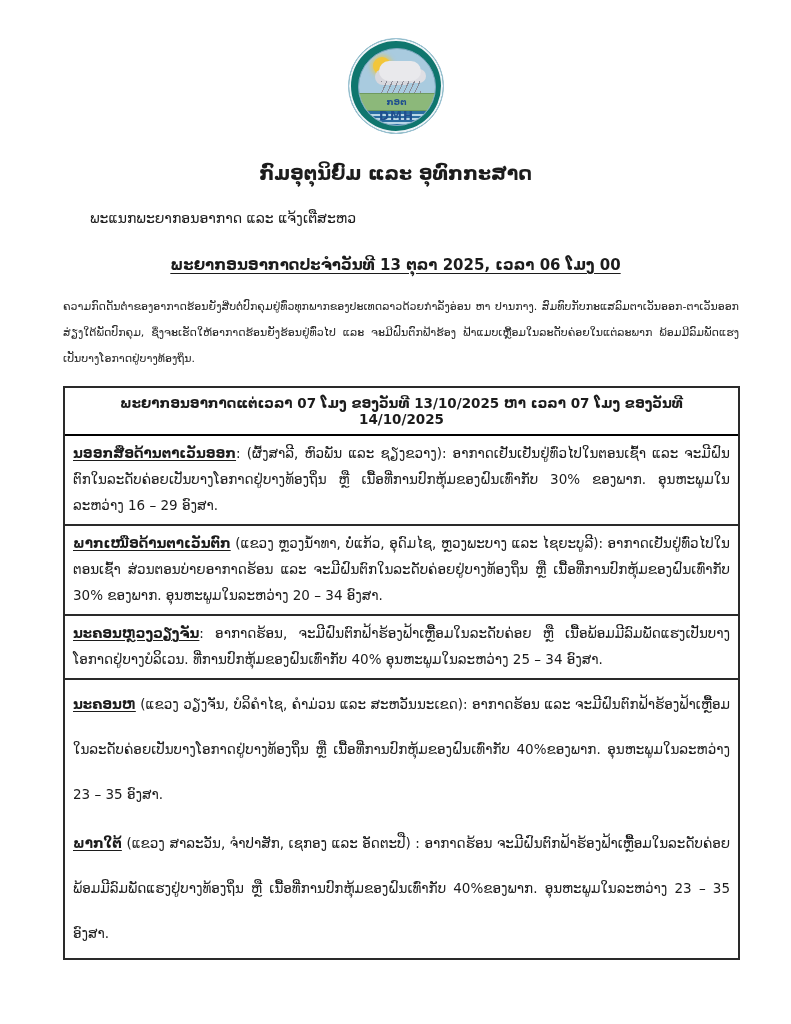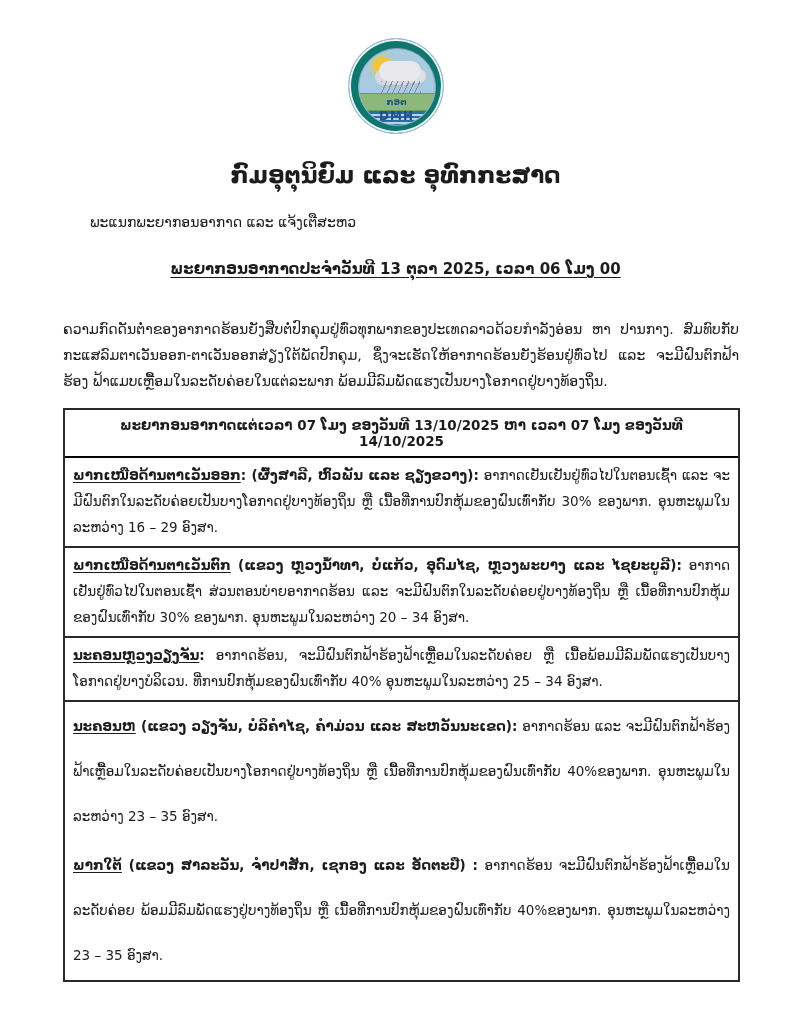--- a/index.html
+++ b/index.html
@@ -44,51 +44,51 @@
   }
   .logo-waves{
     position:absolute;left:0;top:62px;width:76px;height:14px;
     background:
       repeating-linear-gradient(180deg,#2a6da0 0 2px,#b8d6e6 2px 4px);
     border-top:1px solid #2a6da0;
   }
 
   
   .doc-title{
-    text-align:center;font-size:23px;font-weight:bold;margin-top:28px;
+    text-align:center;font-size:19px;font-weight:bold;margin-top:28px;
   }
   .dept-line{
     margin:26px 0 0 90px;font-size:14px;
   }
   .forecast-heading{
     text-align:center;font-size:15px;font-weight:bold;margin-top:30px;
     text-decoration:underline;text-underline-offset:3px;
   }
 
   
   .intro{
-    margin:38px 52px 0 63px;font-size:14px;line-height:26px;text-align:justify;
+    margin:20px 52px 0 63px;font-size:11px;line-height:26px;text-align:justify;
   }
 
   
   .fc-table{
     margin:14px 51px 0 63px;border:2px solid #2a2a2a;
   }
   .fc-header{
     text-align:center;font-weight:bold;font-size:13.5px;
     padding:7px 12px;border-bottom:2px solid #000000;
   }
   .t-row{
     font-size:13.5px;line-height:26px;padding:4px 8px 6px 8px;text-align:justify;
   }
   .t-row.divider{border-bottom:2px solid #2a2a2a;}
   .t-row.spaced{line-height:45px;padding-top:2px;padding-bottom:2px;}
   .t-row .r-name{font-weight:bold;}
   .t-row .r-name.u{text-decoration:underline;text-underline-offset:2px;}
-  .t-row .r-suffix{font-weight:bold;}
+  .t-row .r-suffix{font-weight:normal;}
 </style>
 </head>
 <body>
 
 <div class="page">
 
   <div class="logo-wrap">
     <div class="logo">
       <div class="logo-inner">
         <div class="logo-sun"></div>
@@ -108,21 +108,21 @@
   <div class="dept-line">ພະແນກພະຍາກອນອາກາດ ແລະ ແຈ້ງເຕືສະຫວ</div>
 
   <div class="forecast-heading">ພະຍາກອນອາກາດປະຈຳວັນທີ 13 ຕຸລາ 2025,  ເວລາ 06 ໂມງ 00</div>
 
   <div class="intro">ຄວາມກົດດັນຕ່ຳຂອງອາກາດຮ້ອນຍັງສືບຕໍ່ປົກຄຸມຢູ່ທົ່ວທຸກພາກຂອງປະເທດລາວດ້ວຍກຳລັງອ່ອນ ຫາ ປານກາງ. ສົມທົບກັບກະແສລົມຕາເວັນອອກ-ຕາເວັນອອກສ່ຽງໃຕ້ພັດປົກຄຸມ, ຊຶ່ງຈະເຮັດໃຫ້ອາກາດຮ້ອນຍັງຮ້ອນຢູ່ທົ່ວໄປ ແລະ ຈະມີຝົນຕົກຟ້າຮ້ອງ ຟ້າແມບເຫຼື້ອມໃນລະດັບຄ່ອຍໃນແຕ່ລະພາກ ພ້ອມມີລົມພັດແຮງເປັນບາງໂອກາດຢູ່ບາງທ້ອງຖິ່ນ.</div>
 
   <div class="fc-table">
     <div class="fc-header">ພະຍາກອນອາກາດແຕ່ເວລາ 07 ໂມງ ຂອງວັນທີ 13/10/2025 ຫາ ເວລາ 07 ໂມງ ຂອງວັນທີ 14/10/2025</div>
     <div id="table-rows">
   <div class="t-row divider">
-    <span class="r-name u">ພາກເໜືອດ້ານຕາເວັນອອກ</span><span class="r-suffix">: (ຜົ້ງສາລີ, ຫົວພັນ ແລະ ຊຽງຂວາງ):</span><span class="r-body">  ອາກາດເຢັນເຢັນຢູ່ທົ່ວໄປໃນຕອນເຊົ້າ  ແລະ ຈະມີຝົນຕົກໃນລະດັບຄ່ອຍເປັນບາງໂອກາດຢູ່ບາງທ້ອງຖິ່ນ ຫຼື ເນື້ອທີ່ການປົກຫຸ້ມຂອງຝົນເທົ່າກັບ 30% ຂອງພາກ. ອຸນຫະພູມໃນລະຫວ່າງ 16 – 29 ອົງສາ.</span>
+    <span class="r-name u">ນອອກສືອດ້ານຕາເວັນອອກ</span><span class="r-suffix">: (ຜົ້ງສາລີ, ຫົວພັນ ແລະ ຊຽງຂວາງ):</span><span class="r-body">  ອາກາດເຢັນເຢັນຢູ່ທົ່ວໄປໃນຕອນເຊົ້າ  ແລະ ຈະມີຝົນຕົກໃນລະດັບຄ່ອຍເປັນບາງໂອກາດຢູ່ບາງທ້ອງຖິ່ນ ຫຼື ເນື້ອທີ່ການປົກຫຸ້ມຂອງຝົນເທົ່າກັບ 30% ຂອງພາກ. ອຸນຫະພູມໃນລະຫວ່າງ 16 – 29 ອົງສາ.</span>
   </div>
 
   <div class="t-row divider">
     <span class="r-name u">ພາກເໜືອດ້ານຕາເວັນຕົກ</span><span class="r-suffix"> (ແຂວງ ຫຼວງນ້ຳທາ, ບໍ່ແກ້ວ, ອຸດົມໄຊ, ຫຼວງພະບາງ  ແລະ  ໄຊຍະບູລີ):</span><span class="r-body">  ອາກາດເຢັນຢູ່ທົ່ວໄປໃນຕອນເຊົ້າ ສ່ວນຕອນບ່າຍອາກາດຮ້ອນ ແລະ  ຈະມີຝົນຕົກໃນລະດັບຄ່ອຍຢູ່ບາງທ້ອງຖິ່ນ ຫຼື ເນື້ອທີ່ການປົກຫຸ້ມຂອງຝົນເທົ່າກັບ 30% ຂອງພາກ.  ອຸນຫະພູມໃນລະຫວ່າງ 20 – 34 ອົງສາ.</span>
   </div>
 
   <div class="t-row divider">
     <span class="r-name u">ນະຄອນຫຼວງວຽງຈັນ</span><span class="r-suffix">:</span><span class="r-body">  ອາກາດຮ້ອນ, ຈະມີຝົນຕົກຟ້າຮ້ອງຟ້າເຫຼື້ອມໃນລະດັບຄ່ອຍ ຫຼື ເນື້ອພ້ອມມີລົມພັດແຮງເປັນບາງໂອກາດຢູ່ບາງບໍລິເວນ. ທີ່ການປົກຫຸ້ມຂອງຝົນເທົ່າກັບ 40% ອຸນຫະພູມໃນລະຫວ່າງ 25 – 34 ອົງສາ.</span>
   </div>
 

